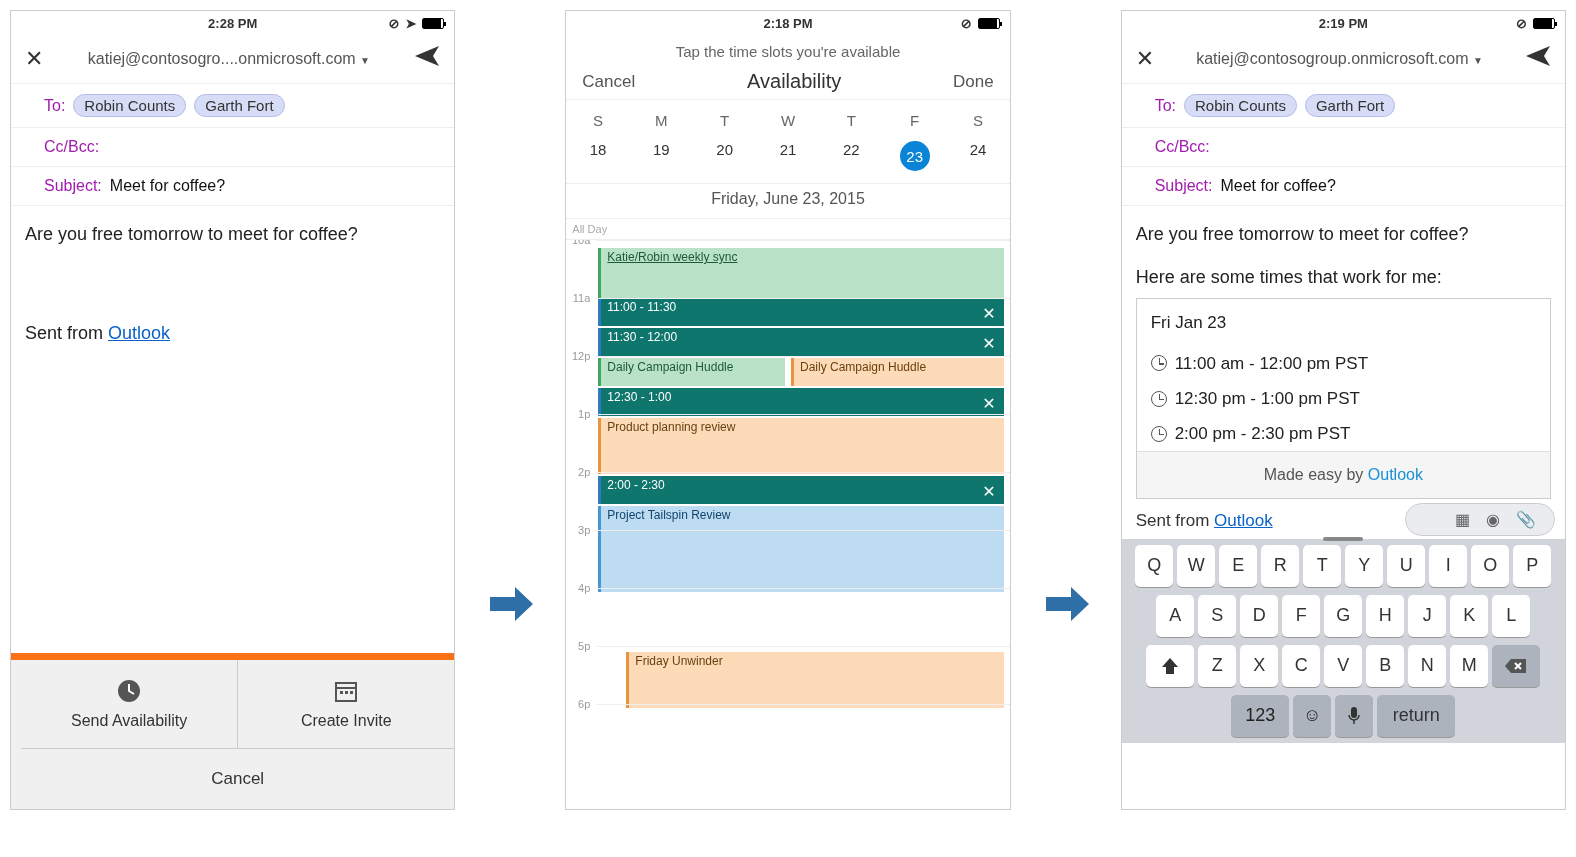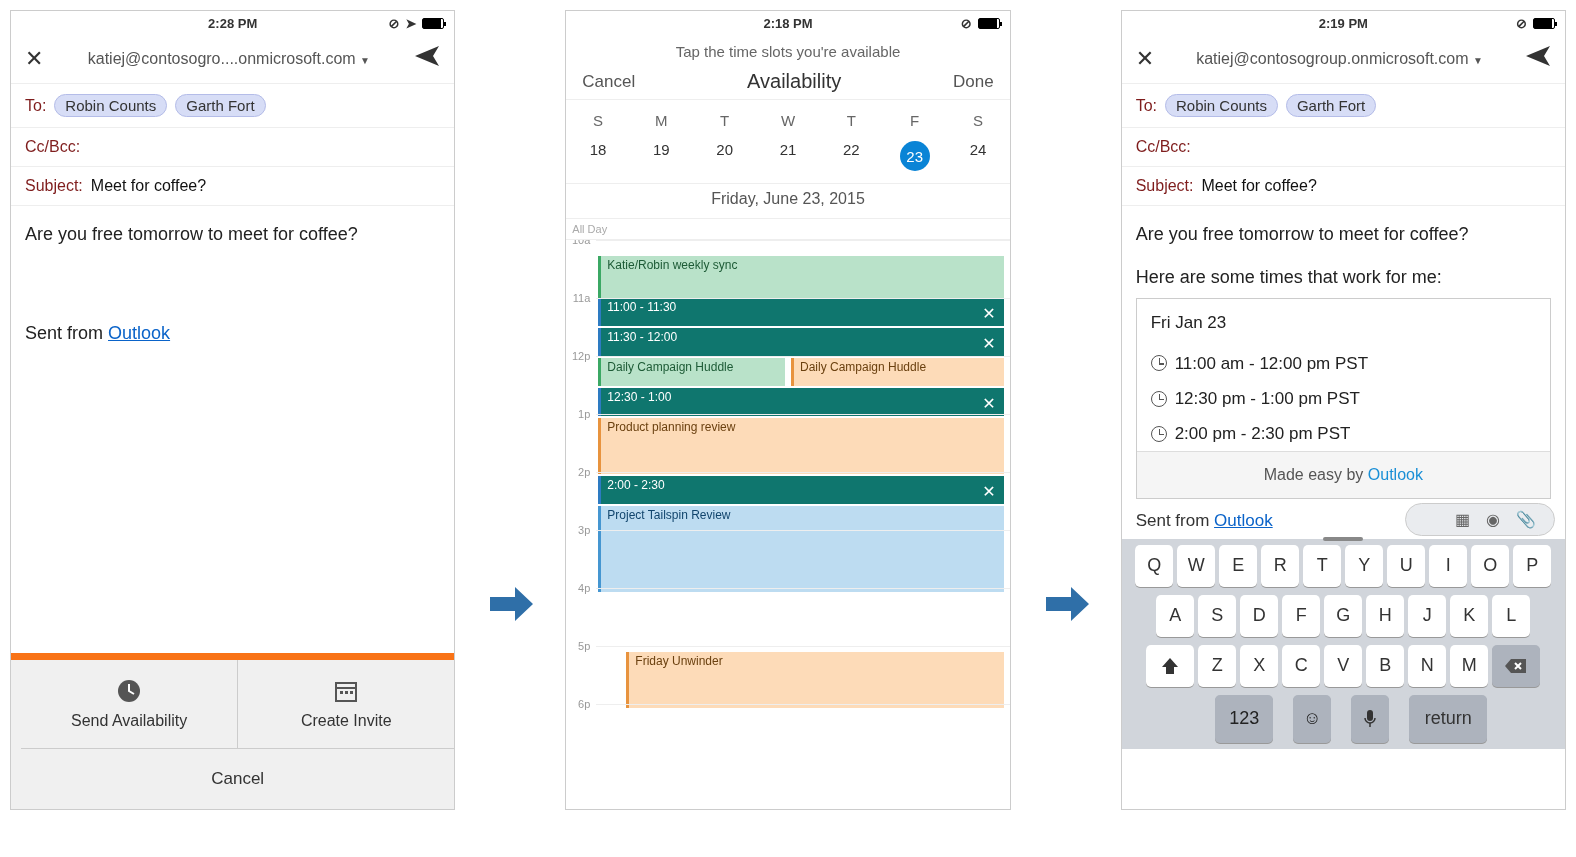--- a/index.html
+++ b/index.html
@@ -71,21 +71,21 @@
   .compose-header .send { font-size:22px; }
   .from-addr { font-size:16px; color:#555; }
   .from-addr .caret { font-size:10px; }
 
   .field-row {
     display:flex; align-items:center;
     border-bottom:1px solid #eee;
     padding:10px 14px; gap:8px;
     font-size:16px;
   }
-  .field-label { color:#7f1d1d; }
+  .field-label { color:#a21caf;margin-left:19px; }
   .pill {
     background:#d7ddf6; border:1px solid #b4bce8;
     border-radius:12px; padding:2px 10px; font-size:15px;
   }
   .subject-val { color:#111; }
   .body-area {
     padding:14px; flex:1; font-size:18px; color:#222; line-height:1.6;
   }
   .body-area .sig { margin-top:70px; }
   .outlook-link { color:#0a63c9; text-decoration:underline; }
@@ -198,21 +198,21 @@
     background:#fff; border-radius:5px; box-shadow:0 1px 0 #999;
     width:38px; height:42px; display:flex; align-items:center; justify-content:center;
     font-size:18px;
   }
   .key.gray { background:#adb3bd; color:#222;}
   .key.wide { width:58px;}
   .key.space { flex:1; background:#fff;}
   .key.ret   { width:78px; background:#adb3bd;}
   .key.sh    { width:48px; background:#fff;}
   .key.bk    { width:48px; background:#adb3bd;}
-  .krow.bottom .key { height:48px;margin-left:16px;}
+  .krow.bottom .key { height:42px;}
 
 </style>
 </head>
 <body>
 
 <div class="phone">
   <div class="statusbar">
     <span>2:28 PM</span>
     <div class="sb-right">
       <span>⊘</span>
@@ -318,21 +318,21 @@
     <div class="dnum"><span>21</span></div>
     <div class="dnum"><span>22</span></div>
     <div class="dnum sel"><span>23</span></div>
     <div class="dnum"><span>24</span></div>
   </div>
   <div class="date-full">Friday, June 23, 2015</div>
   <div class="allday">All Day</div>
 
   <div class="cal-grid" id="calgrid">
 
-    <div class="event ev-green" style="top:16px;height:56px;"><span>Katie/Robin weekly sync</span></div>
+    <div class="event ev-green" style="top:8px;height:56px;text-decoration:underline;"><span>Katie/Robin weekly sync</span></div>
     <div class="event ev-blue" style="top:58px;height:28px;"><span>11:00 - 11:30</span><span class="ev-x">✕</span></div>
     <div class="event ev-blue" style="top:88px;height:28px;"><span>11:30 - 12:00</span><span class="ev-x">✕</span></div>
     <div class="event ev-green" style="top:118px;height:28px;left:32px;right:calc(50% + 3px);"><span>Daily Campaign Huddle</span></div>
     <div class="event ev-orange" style="top:118px;height:28px;left:calc(50% + 3px);right:6px;"><span>Daily Campaign Huddle</span></div>
     <div class="event ev-blue" style="top:148px;height:28px;"><span>12:30 - 1:00</span><span class="ev-x">✕</span></div>
     <div class="event ev-orange" style="top:178px;height:56px;"><span>Product planning review</span></div>
     <div class="event ev-blue" style="top:236px;height:28px;"><span>2:00 - 2:30</span><span class="ev-x">✕</span></div>
     <div class="event ev-lblue" style="top:266px;height:86px;padding-left:6px;"><span>Project Tailspin Review</span></div>
     <div class="event ev-orange" style="top:412px;height:56px;margin-left:28px;"><span>Friday Unwinder</span></div>
   <div class="hourlabel" style="top: -6px;">10a</div>

